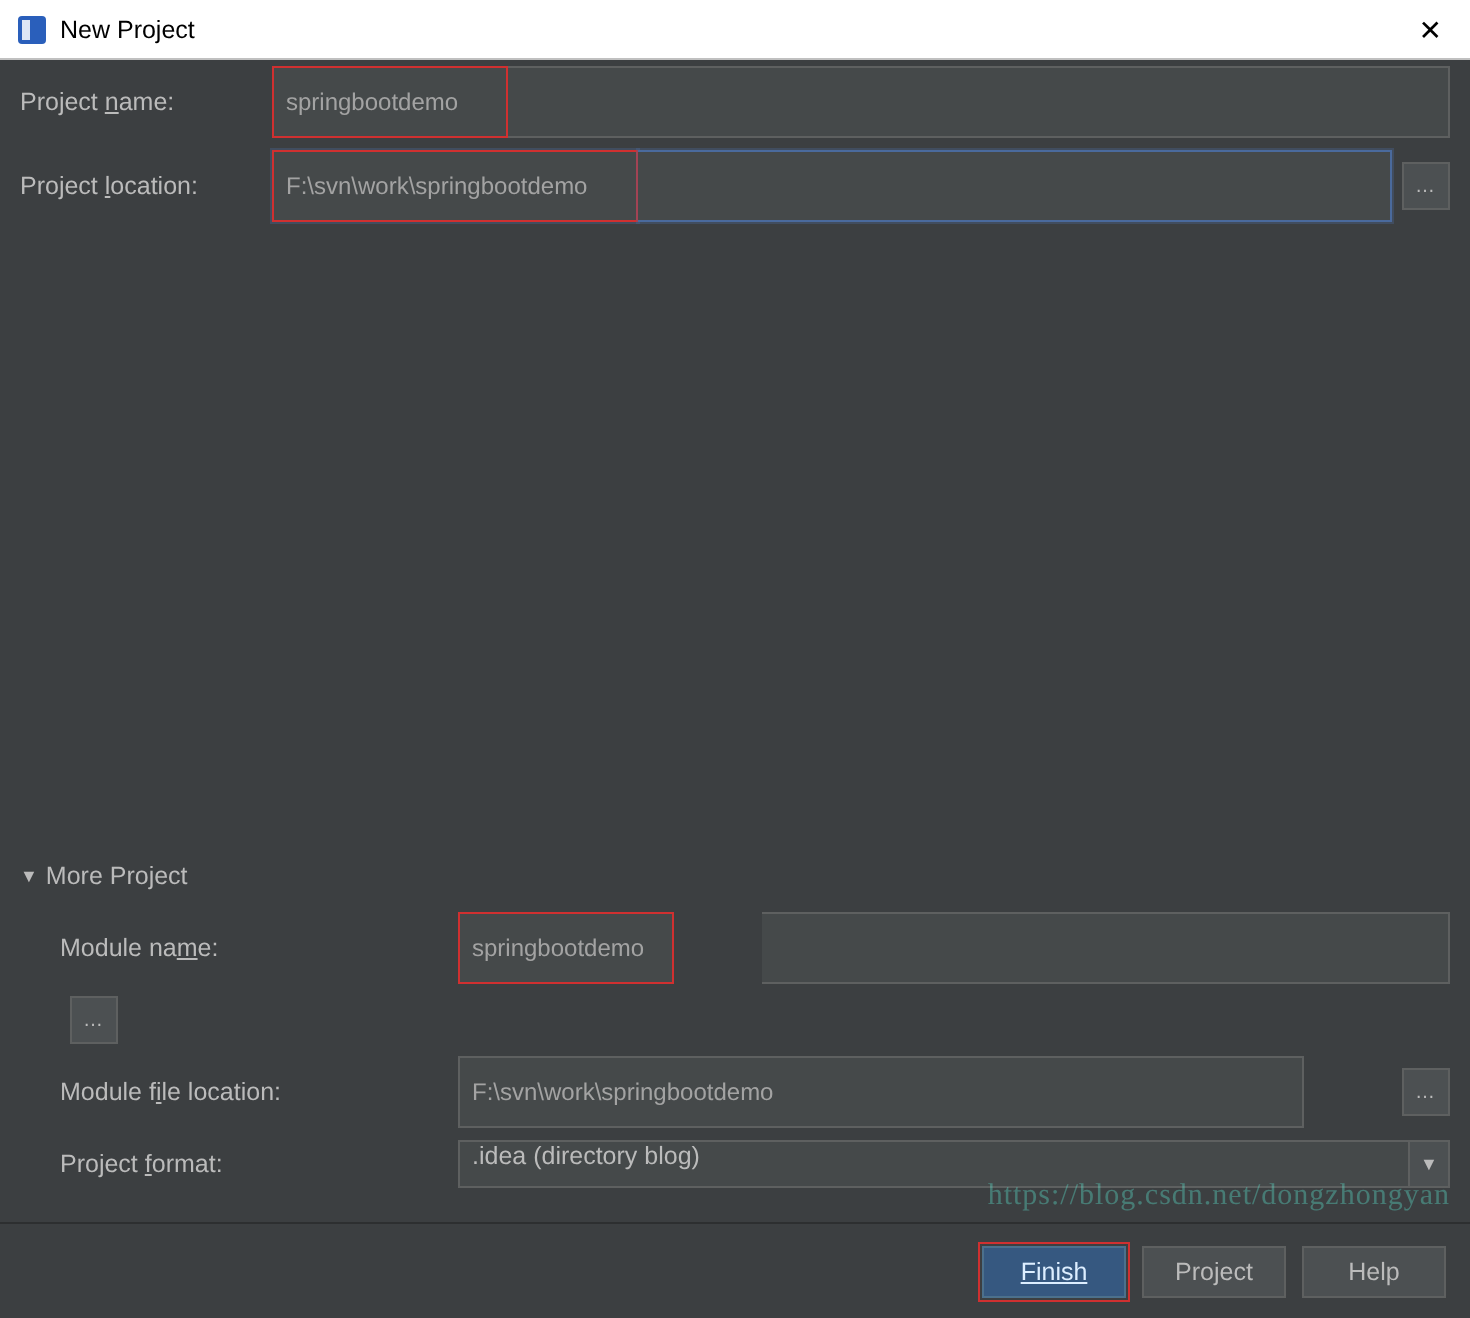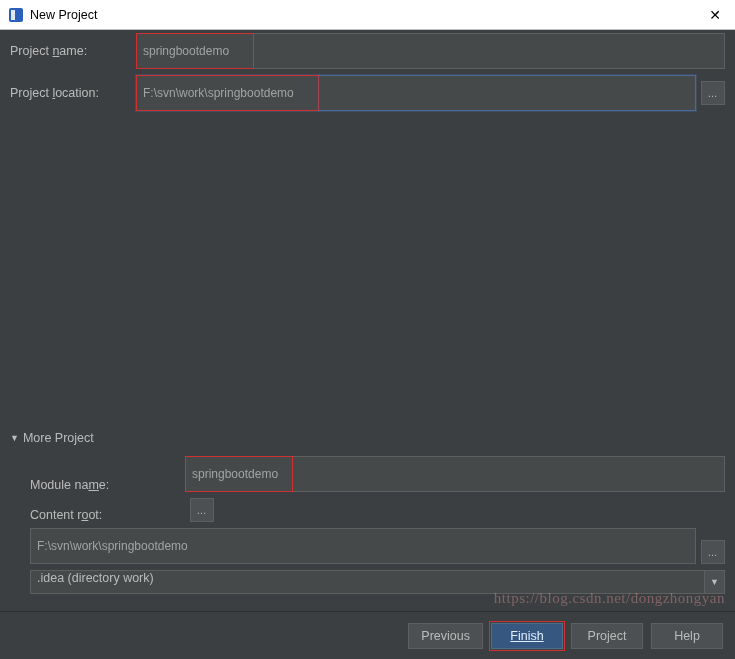--- a/index.html
+++ b/index.html
@@ -34,21 +34,21 @@
   }
   .highlight-red { outline: 1px solid #d03030; outline-offset: -1px; }
   .more-settings {
     position: absolute; left: 0; right: 0; bottom: 52px; padding: 0 10px 10px 10px;
   }
   .more-header {
     display:flex; align-items:center; gap:4px; color:#bbbbbb; padding:4px 0 8px 0;
     cursor: default;
   }
   .triangle { font-size: 9px; color:#bbbbbb; }
-  .more-row { display:flex; align-items:flex-end; padding:3px 0 3px 20px; }
+  .more-row { display:flex; align-items:center; padding:3px 0 3px 20px;gap:44px; }
   .more-label { width: 155px; color:#bbbbbb; }
   .select-wrap {
     flex:1; position:relative; display:flex;
   }
   .select-input {
     flex:1; background:#45494a; border:1px solid #5e6060; color:#bbbbbb;
     height:24px; padding:0 6px; font-size:12.5px;
   }
   .select-arrow {
     width:20px; height:24px; background:#4c5052; border:1px solid #5e6060; border-left:none;
@@ -60,21 +60,21 @@
     padding:0 12px; background:#3c3f41; border-top:1px solid #2d2f30;
   }
   .btn {
     min-width:72px; height:26px; background:#4c5052; border:1px solid #5e6060;
     color:#bbbbbb; font-size:12.5px; display:flex; align-items:center; justify-content:center;
     padding:0 12px;
   }
   .btn.primary { background:#365880; border:1px solid #4c708c; color:#ddeeff; }
   .btn.primary.red-border { outline:1px solid #d03030; outline-offset:1px; }
   .watermark {
-    position:absolute; right:10px; bottom:52px; color:#fca5a5; opacity:0.35;
+    position:absolute; right:10px; bottom:52px; color:#5eead4; opacity:0.35;
     font-size:15px; letter-spacing:0.5px; pointer-events:none;
     font-family: Georgia, serif;
   }
 </style>
 </head>
 <body>
 
 <div class="titlebar">
   <div class="titlebar-left">
     <span class="app-icon">
@@ -113,43 +113,41 @@
       <span>More Project</span>
     </div>
 
     <div class="more-row">
       <div class="more-label">Module na<u>m</u>e:</div>
       <input class="input highlight-red" style="max-width: 108px;" value="springbootdemo">
       <input class="input" style="margin-left: 0px; border-left: none;" value="">
     </div>
 
     <div class="more-row">
-      <div class="more-label">Content r<u>o</u>ot:</div>
       <div class="browse-btn">…</div>
     </div>
 
     <div class="more-row">
+      <div class="more-label">Module f<u>i</u>le location:</div>
       <input class="input" value="F:\svn\work\springbootdemo" style="">
       <div class="browse-btn">…</div>
     </div>
 
     <div class="more-row">
+      <div class="more-label">Project <u>f</u>ormat:</div>
       <div class="select-wrap">
-        <div class="select-input">.idea (directory work)</div>
+        <div class="select-input">.idea (directory blog)</div>
         <div class="select-arrow">▼</div>
       </div>
     </div>
   </div>
 
   <div class="watermark">https://blog.csdn.net/dongzhongyan</div>
 
   <div class="button-bar">
-    <div class="btn">
-        <span>Previous</span>
-      </div>
     <div class="btn primary red-border">
         <u>Finish</u>
       </div>
     <div class="btn">
         <span>Project</span>
       </div>
     <div class="btn">
         <span>Help</span>
       </div>
   </div>

